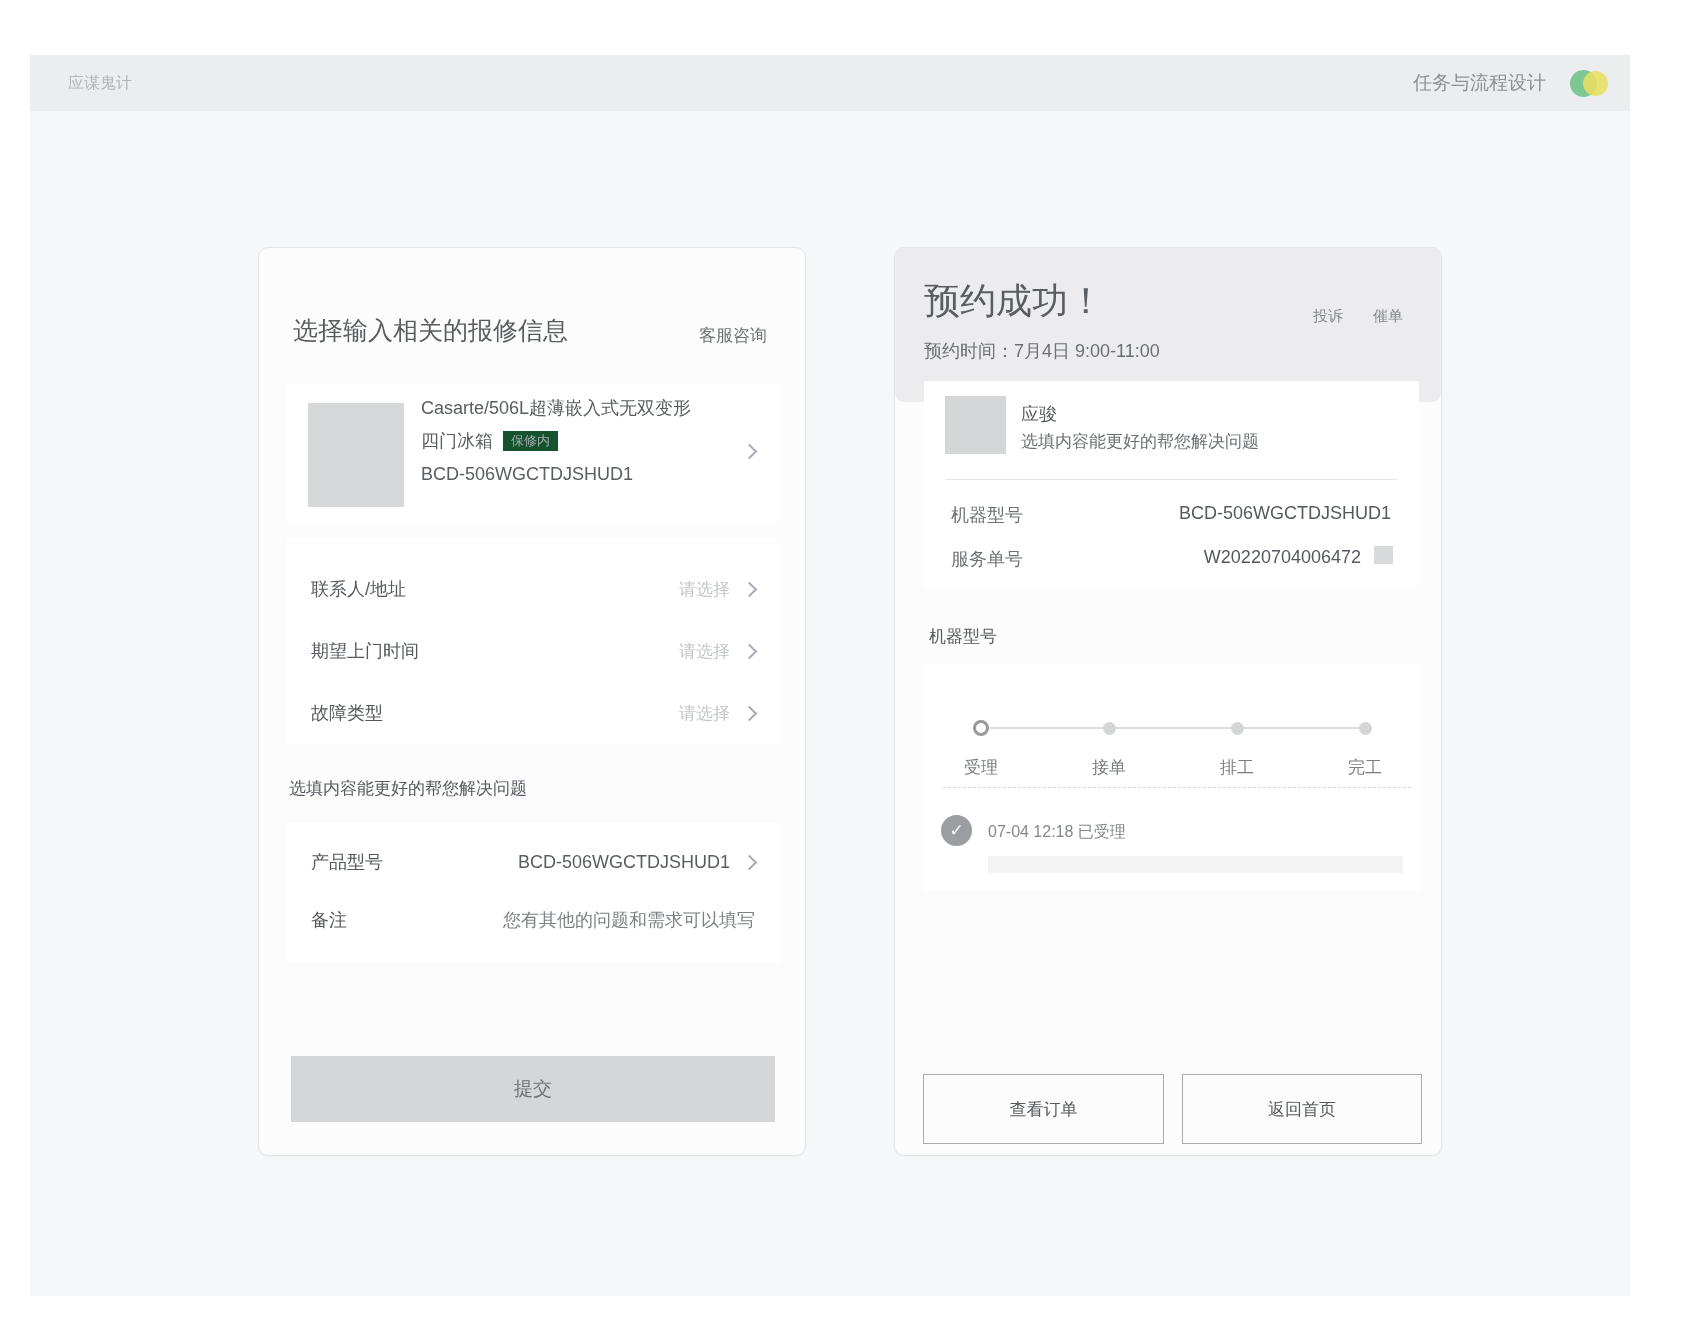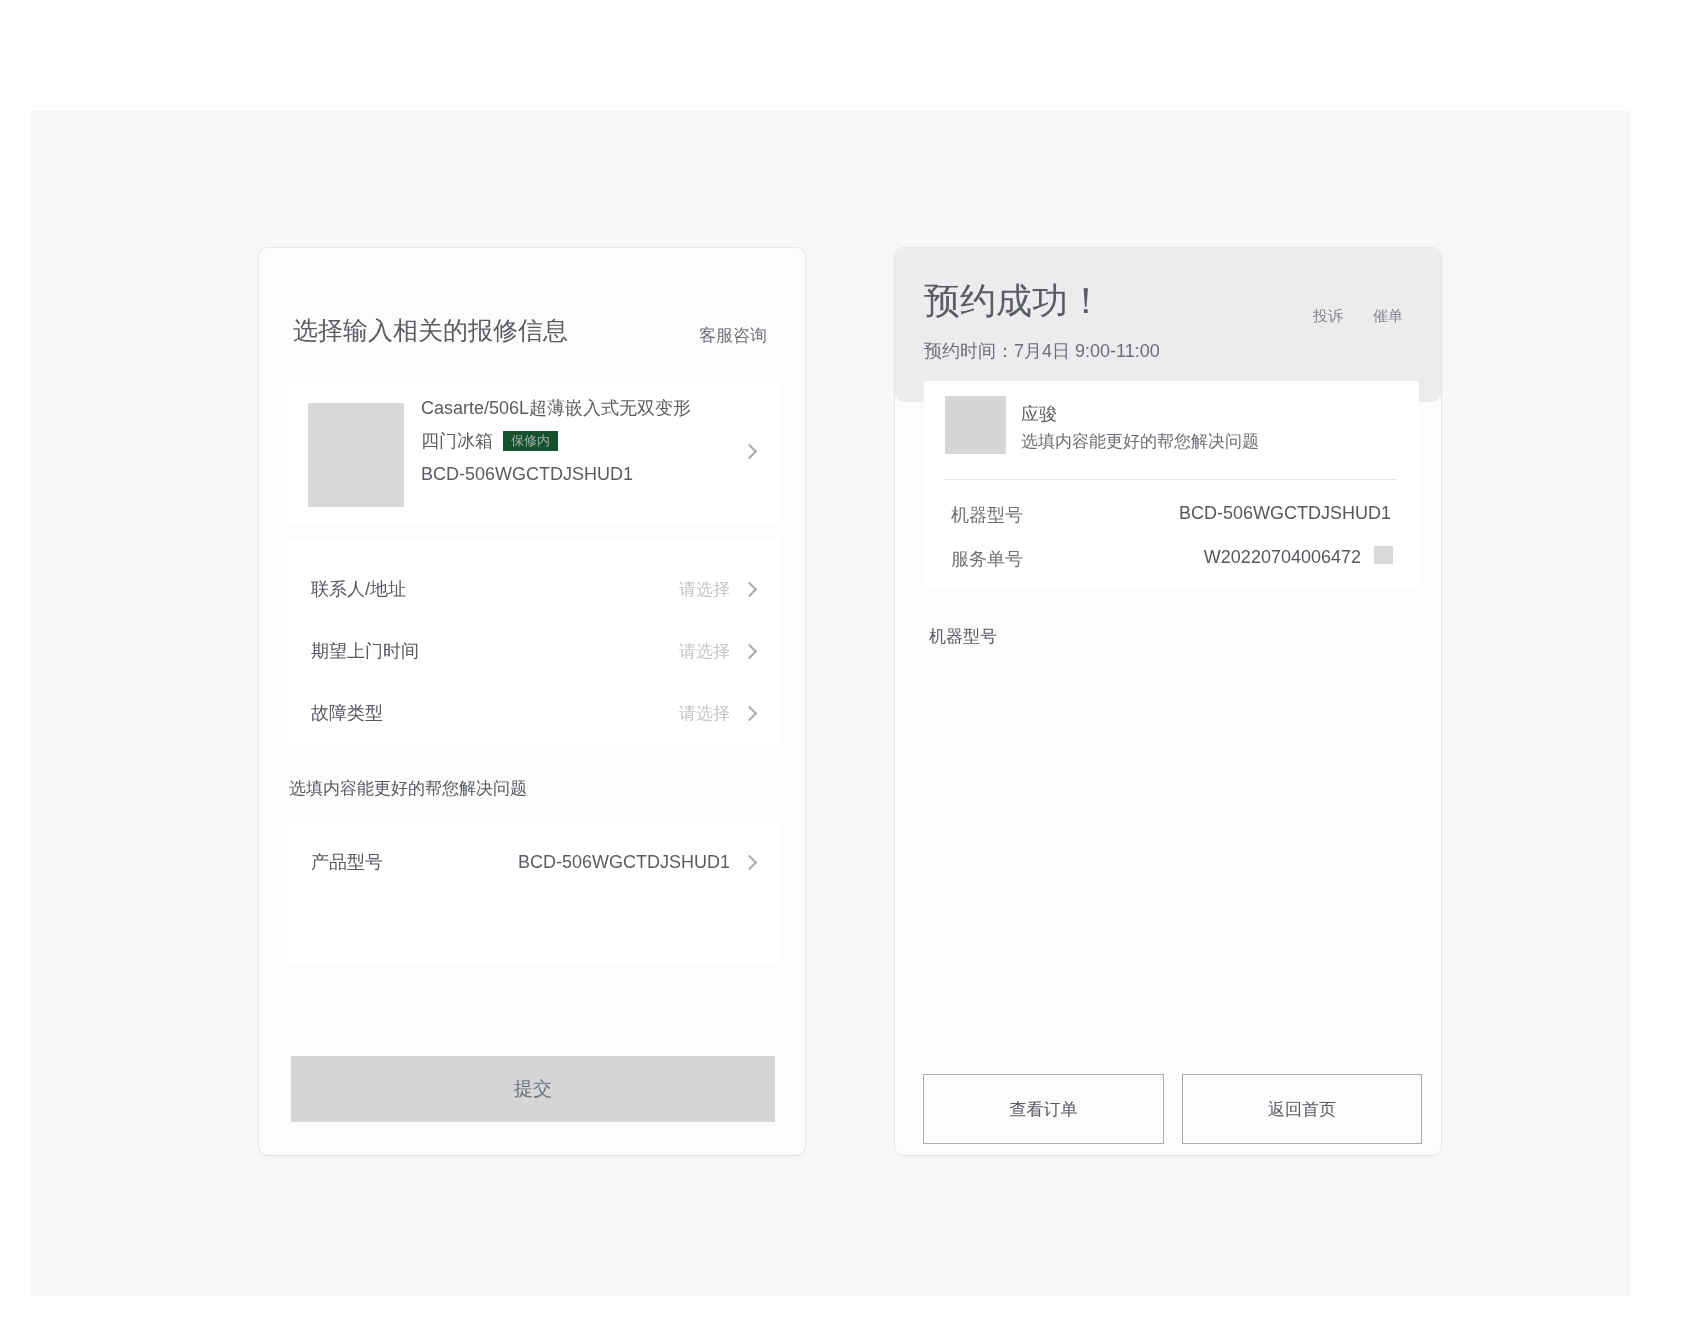--- a/index.html
+++ b/index.html
@@ -98,20 +98,26 @@
              display:flex; align-items:center; justify-content:center; font-size:17px; color:#55595e;
              cursor:pointer; }
   .btn-view { left:28px;  width:241px; }
   .btn-home { left:287px; width:240px; }
 </style>
 </head>
 <body>
 
 <div class="page">
 
+  <header class="topbar">
+    <span class="tb-left">应谋鬼计</span>
+    <span class="tb-right">任务与流程设计</span>
+    <span class="dot dot-g"></span>
+    <span class="dot dot-y"></span>
+  </header>
 
   <div class="content">
 
     <section class="card card-left">
       <div class="form-title">选择输入相关的报修信息</div>
       <div class="service-link">客服咨询</div>
 
       <div class="block product-block">
         <div class="product-img"></div>
         <div class="product-lines">
@@ -151,20 +157,24 @@
       <div class="optional-hint">选填内容能更好的帮您解决问题</div>
 
       <div class="block optional-block">
         <div class="frow orow1">
           <span class="flabel">产品型号</span>
           <span class="fright">
             <span class="fval">BCD-506WGCTDJSHUD1</span>
             <span class="chev"></span>
           </span>
         </div>
+        <div class="frow orow2">
+          <span class="flabel">备注</span>
+          <span class="nph">您有其他的问题和需求可以填写</span>
+        </div>
       </div>
 
       <div class="submit-btn">提交</div>
     </section>
 
     <section class="card card-right">
       <div class="result-header"></div>
       <div class="result-title">预约成功！</div>
       <div class="result-subtitle">预约时间：7月4日 9:00-11:00</div>
 
@@ -186,19 +196,35 @@
         <span class="irow-label il1">机器型号</span>
         <span class="irow-value iv1">BCD-506WGCTDJSHUD1</span>
 
         <span class="irow-label il2">服务单号</span>
         <span class="irow-value iv2">W20220704006472</span>
         <span class="copy-icon"></span>
       </div>
 
       <div class="progress-title">机器型号</div>
 
+      <div class="block progress-block">
+        <div class="track"></div>
+        <span class="pdot pdot-active"></span>
+        <span class="pdot pdot-idle pd2"></span>
+        <span class="pdot pdot-idle pd3"></span>
+        <span class="pdot pdot-idle pd4"></span>
+        <span class="step s1">受理</span>
+        <span class="step s2">接单</span>
+        <span class="step s3">排工</span>
+        <span class="step s4">完工</span>
+
+        <div class="dash"></div>
+        <div class="check-circle">✓</div>
+        <div class="status-text">07-04 12:18 已受理</div>
+        <div class="status-bar"></div>
+      </div>
 
       <div class="out-btn btn-view">查看订单</div>
       <div class="out-btn btn-home">返回首页</div>
     </section>
 
   </div>
 </div>
 
 </body></html>

